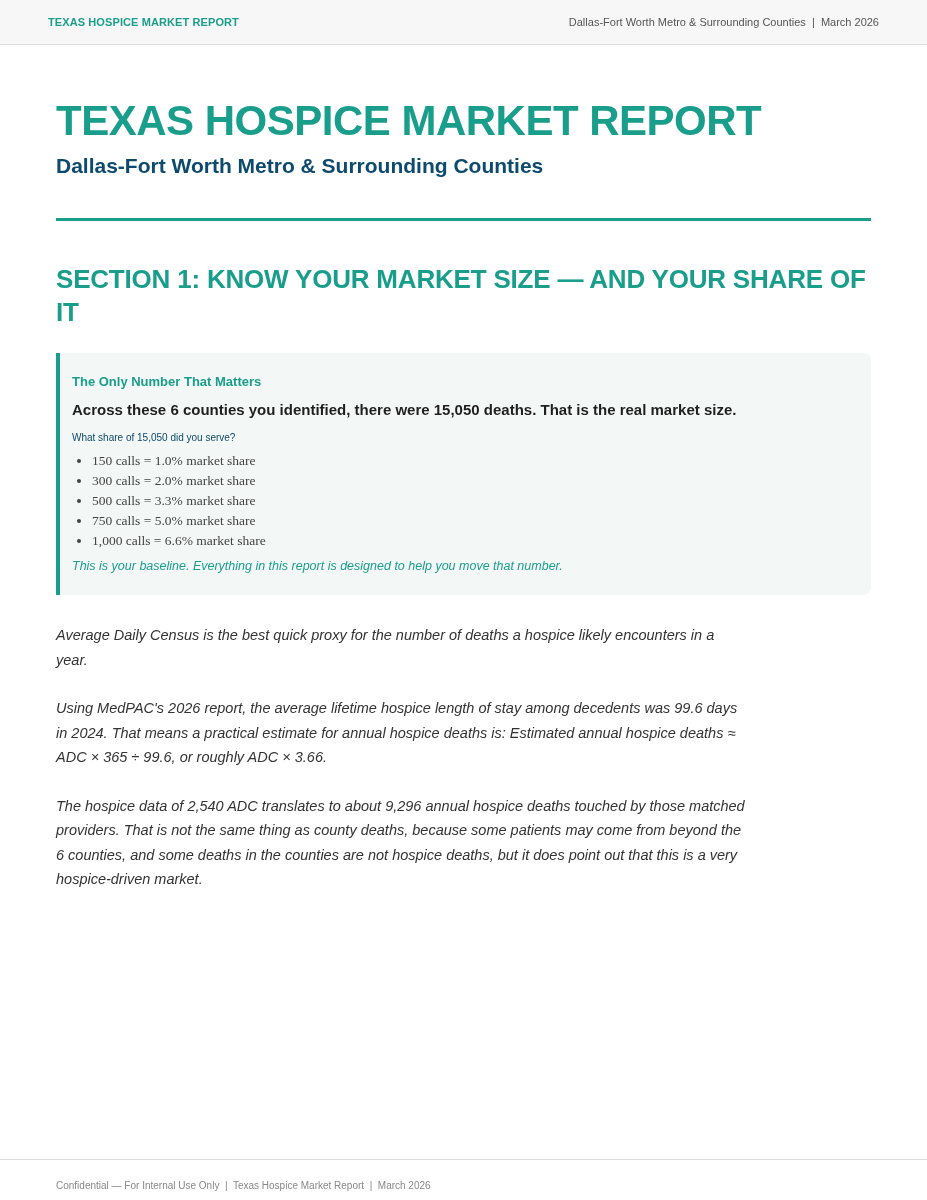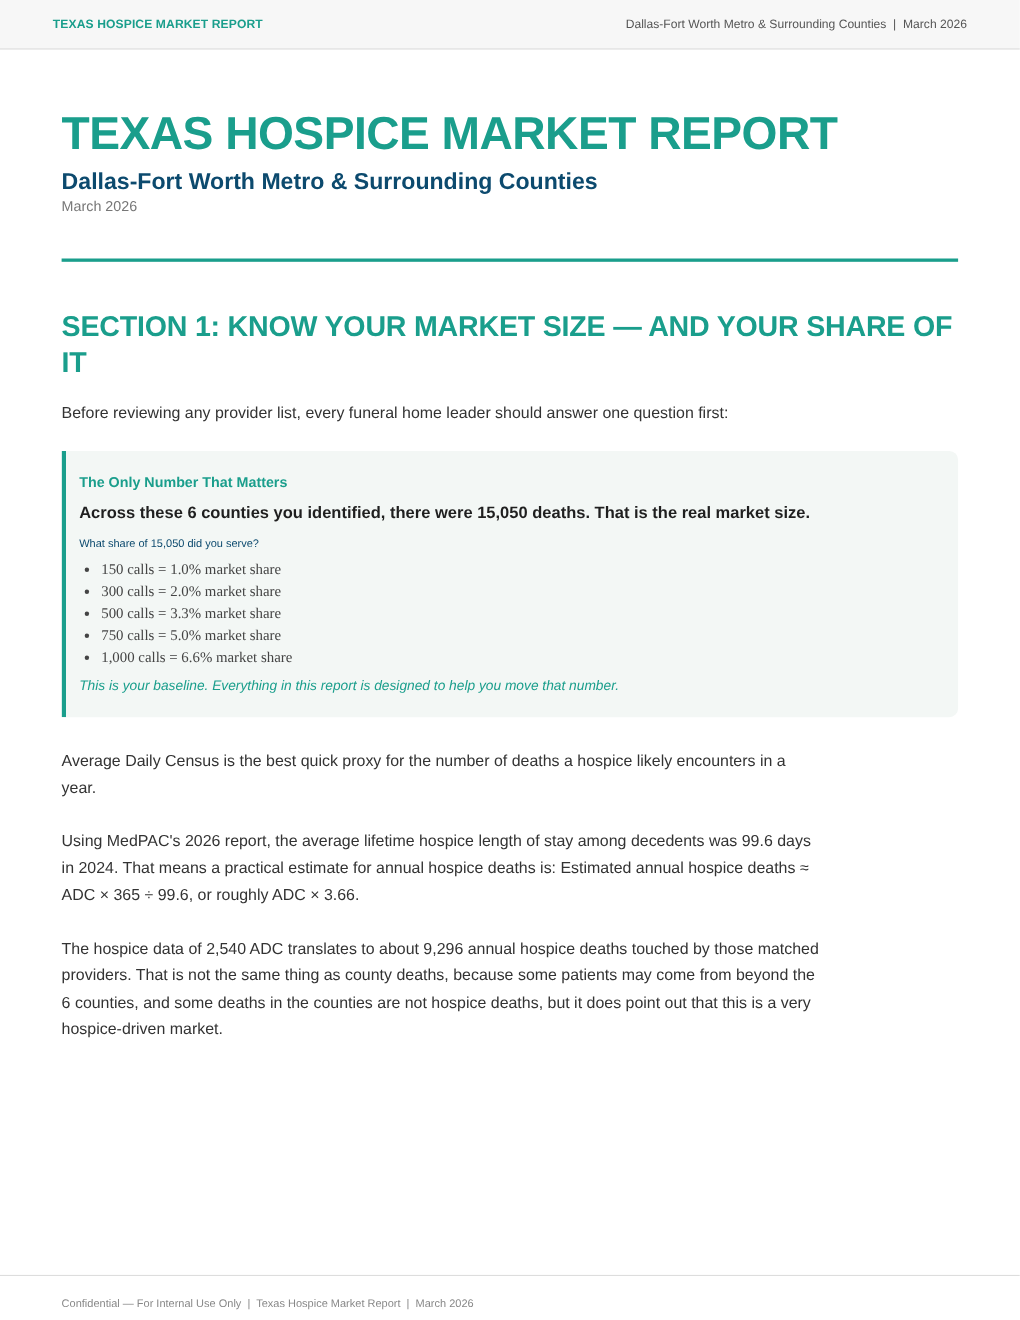--- a/index.html
+++ b/index.html
@@ -33,46 +33,44 @@
   }
   .callout-label { font-size: 13px; font-weight: bold; color: #1a9e8c; line-height: 17px; }
   .callout-headline { margin-top: 10px; font-size: 15px; font-weight: bold; color: #1f1f1f; line-height: 20px; }
   .callout-question { margin-top: 9px; font-size: 10px; color: #0c4a6e; line-height: 18px; }
   .callout-list { margin-top: 4px; list-style: none; font-family: Liberation Serif, serif; }
   .callout-list li { position: relative; padding-left: 20px; font-size: 13.5px; color: #444444; line-height: 20px; }
   .callout-list li::before { content: ""; position: absolute; left: 5px; top: 8px; width: 4px; height: 4px; border-radius: 50%; background: #444444; }
   .callout-note { margin-top: 6px; font-size: 12.5px; font-style: italic; color: #1a9e8c; line-height: 18px; }
 
   .body-copy { width: 690px; }
-  .body-copy p { font-size: 14.5px; color: #333333; line-height: 24.5px; }
+  .body-copy p { font-size: 14.5px; color: #333333; line-height: 24.5px; font-style: italic; }
   .body-copy p + p { margin-top: 24px; }
   .body-copy p:first-child { margin-top: 28px; }
 
   .bottom-bar {
     position: absolute; left: 0; top: 1159px; width: 927px; height: 41px;
     border-top: 1px solid #dddddd; padding: 15px 56px 0 56px;
   }
   .bottom-bar span { font-size: 10px; color: #888888; }
 </style>
 </head>
 <body>
 
 <div class="top-bar">
   <span class="brand">TEXAS HOSPICE MARKET REPORT</span>
   <span class="meta" style="white-space: pre;">Dallas-Fort Worth Metro &amp; Surrounding Counties  |  March 2026</span>
 </div>
 
 <div class="page">
   <h1 class="title">TEXAS HOSPICE MARKET REPORT</h1>
   <h2 class="subtitle">Dallas-Fort Worth Metro &amp; Surrounding Counties</h2>
-  <div class="date">March 2026</div>
   <div class="rule"></div>
 
   <h2 class="section-heading">SECTION 1: KNOW YOUR MARKET SIZE — AND YOUR SHARE OF IT</h2>
-  <p class="intro">Before reviewing any provider list, every funeral home leader should answer one question first:</p>
 
   <div class="callout">
     <div class="callout-label">The Only Number That Matters</div>
     <div class="callout-headline">Across these 6 counties you identified, there were 15,050 deaths. That is the real market size.</div>
     <div class="callout-question">What share of 15,050 did you serve?</div>
     <ul class="callout-list">
       <li>150 calls = 1.0% market share</li>
       <li>300 calls = 2.0% market share</li>
       <li>500 calls = 3.3% market share</li>
       <li>750 calls = 5.0% market share</li>

